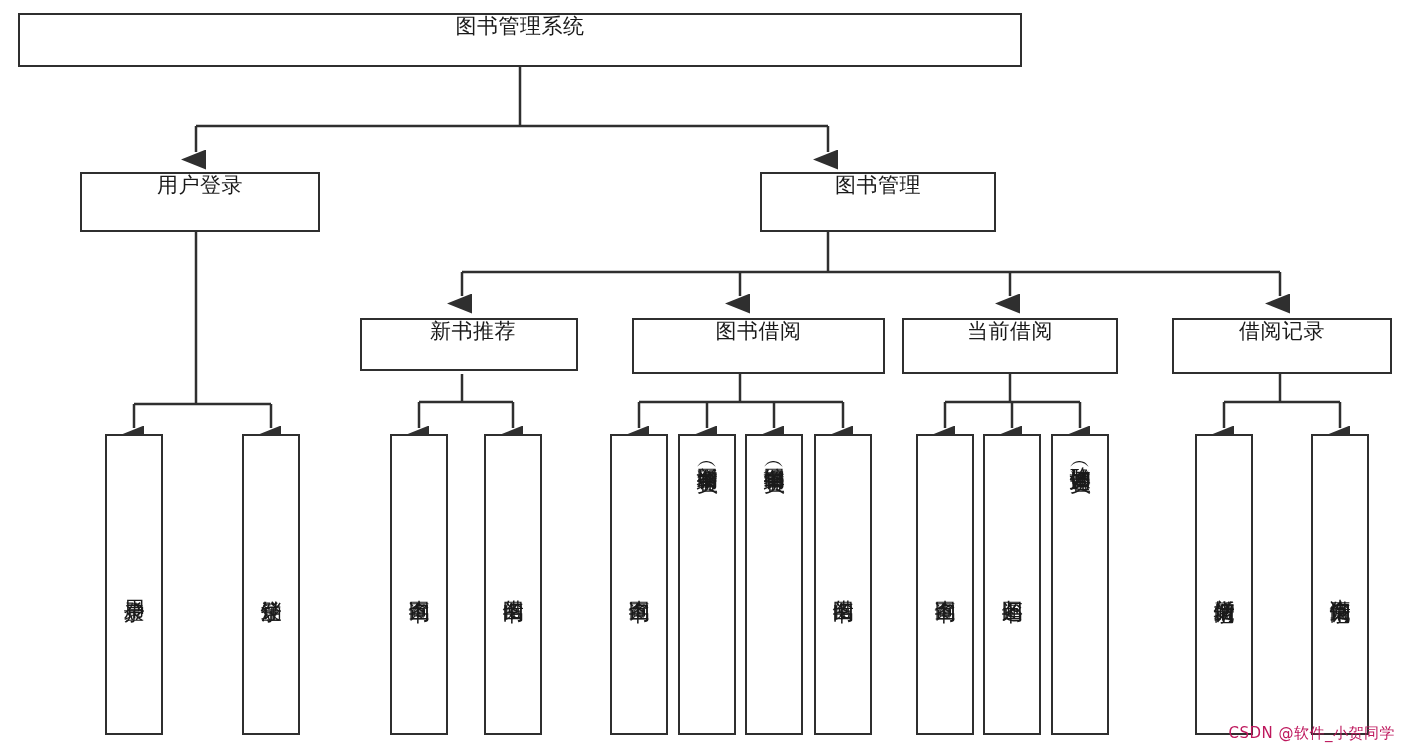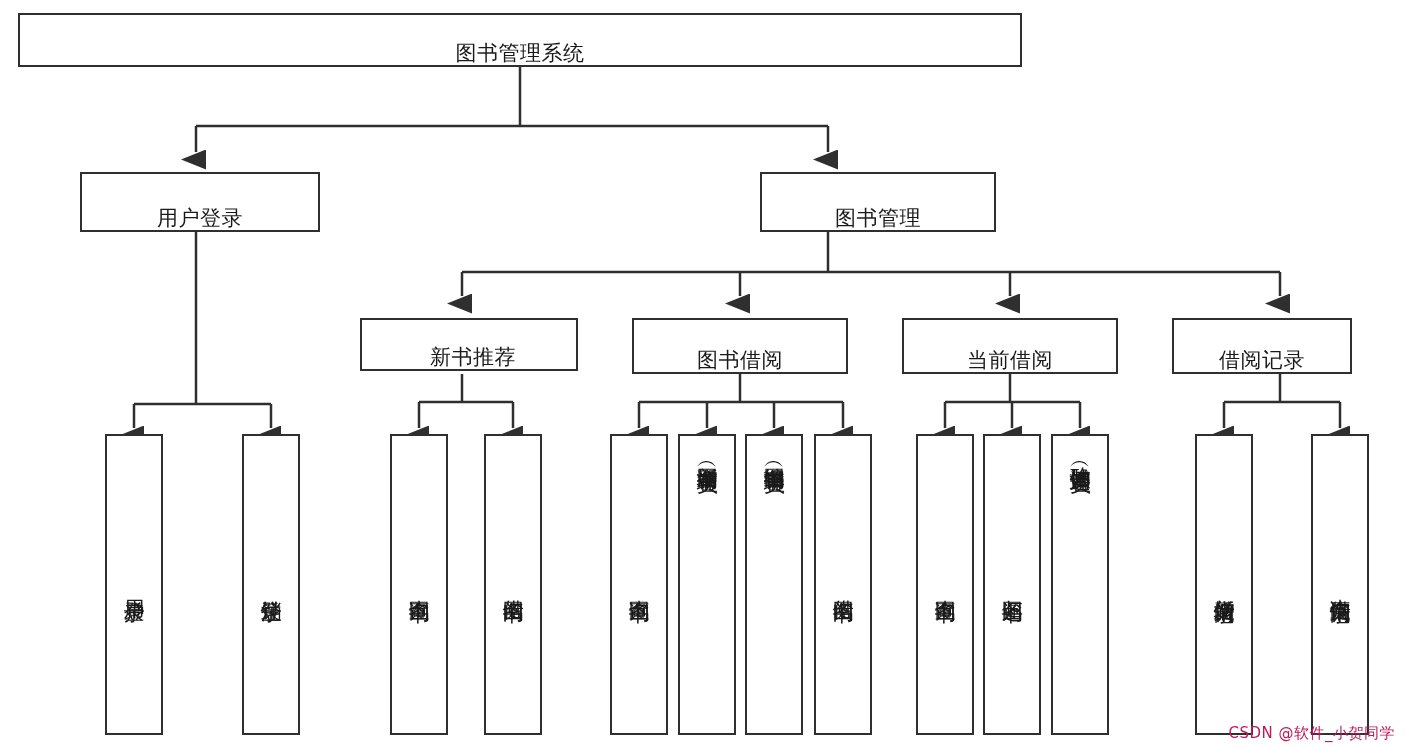--- a/index.html
+++ b/index.html
@@ -23,21 +23,21 @@
     top: 0;
     width: 1405px;
     height: 747px;
   }
   .node {
     position: absolute;
     box-sizing: border-box;
     border: 2px solid #2f2f2f;
     background: #ffffff;
     display: flex;
-    align-items: flex-end;
+    align-items: flex-start;
     justify-content: center;
     color: #1a1a1a;
   }
   .node .label-h {
     font-size: 21px;
     line-height: 1.1;
     white-space: nowrap;
     letter-spacing: 0.5px;
   }
   .node.vertical {
@@ -131,27 +131,27 @@
   <div class="node" style="left:80px; top:172px; width:240px; height:60px;">
     <span class="label-h">用户登录</span>
   </div>
   <div class="node" style="left:712px; top:172px; width:236px; height:60px;margin-left:48px;">
     <span class="label-h">图书管理</span>
   </div>
 
   <div class="node" style="left:360px; top:318px; width:218px; height:53px;padding-left:8px;">
     <span class="label-h">新书推荐</span>
   </div>
-  <div class="node" style="left:632px; top:318px; width:216px; height:56px;">
+  <div class="node" style="left:632px; top:318px; width:253px; height:56px;">
     <span class="label-h">图书借阅</span>
   </div>
   <div class="node" style="left:902px; top:318px; width:216px; height:56px;">
     <span class="label-h">当前借阅</span>
   </div>
-  <div class="node" style="left:1172px; top:318px; width:180px; height:56px;">
+  <div class="node" style="left:1172px; top:318px; width:220px; height:56px;">
     <span class="label-h">借阅记录</span>
   </div>
 
   <div class="node vertical centered" style="left:105px; top:434px; width:58px; height:301px;">
     <span class="label-v">用户登录</span>
   </div>
   <div class="node vertical centered" style="left:242px; top:434px; width:58px; height:301px;">
     <span class="label-v">注销登录</span>
   </div>
 

